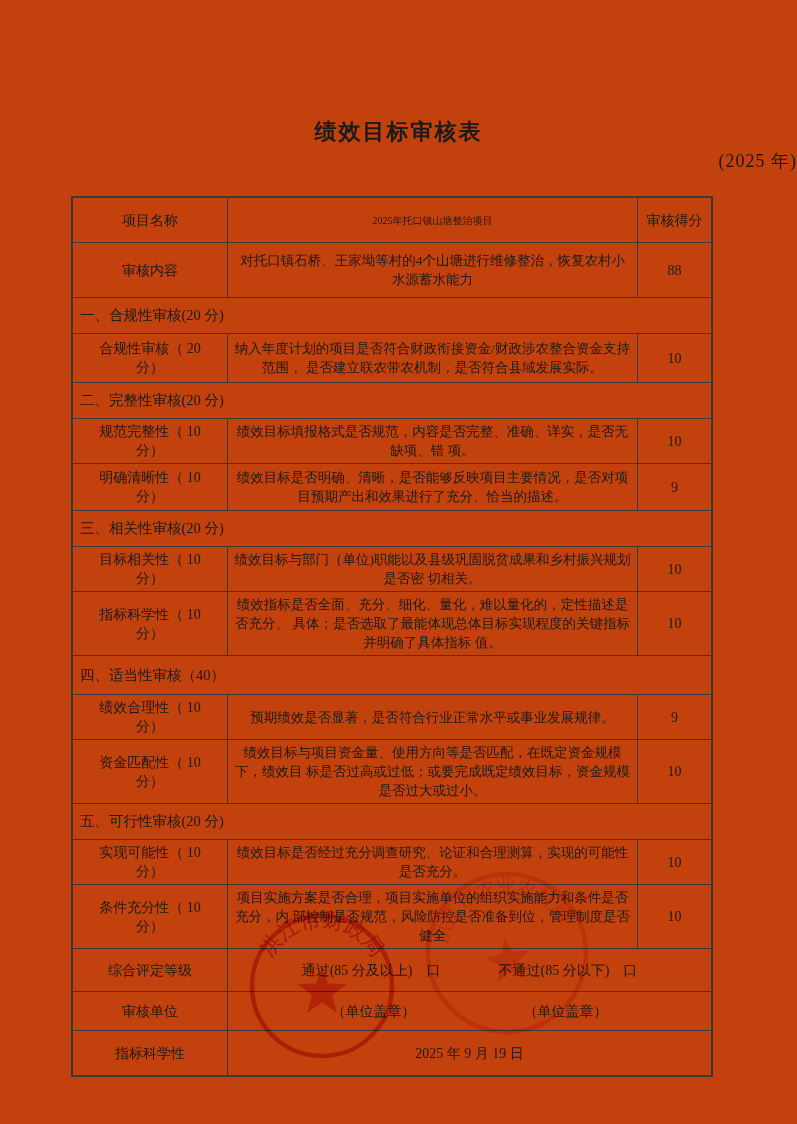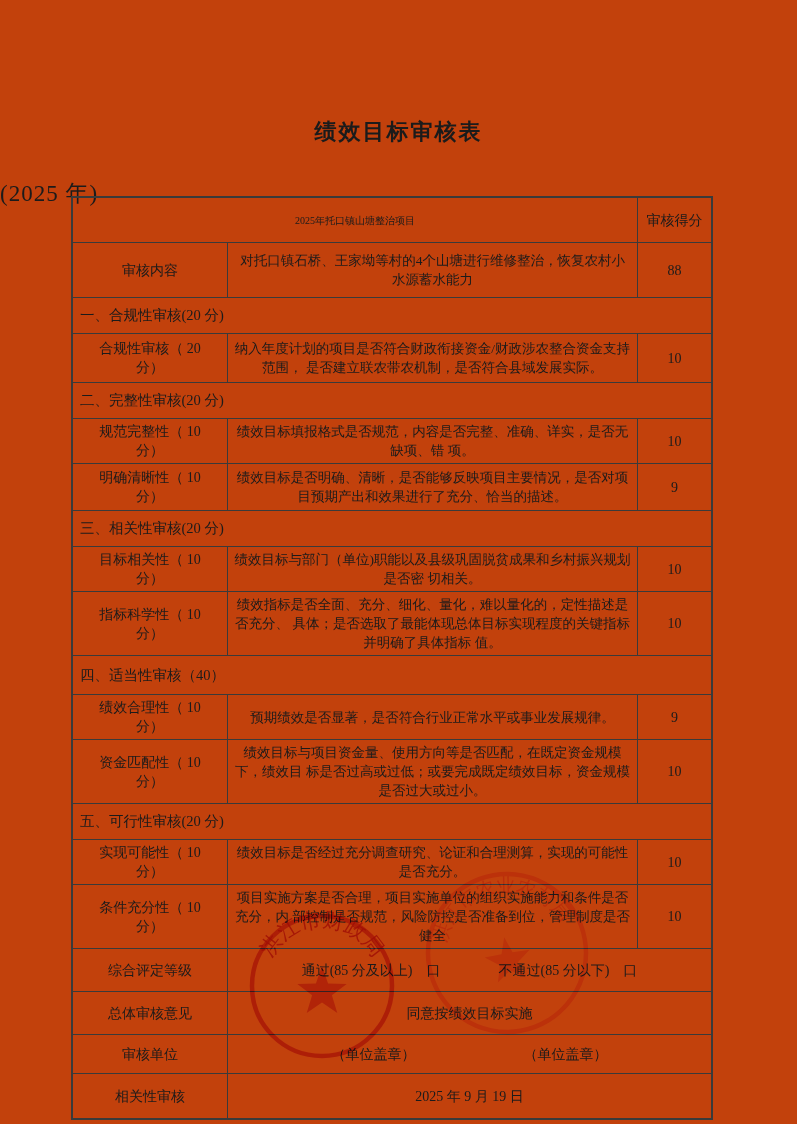--- a/index.html
+++ b/index.html
@@ -7,22 +7,22 @@
     position:relative;width:797px;height:1124px;margin:0 auto;
     background:#c2410c;overflow:hidden;
     font-family:"Liberation Serif","DejaVu Serif",serif;
     color:#1b1b1b;
   }
   .doc-title{
     position:absolute;top:117px;left:0;width:100%;
     text-align:center;font-size:22px;font-weight:bold;letter-spacing:2px;
   }
   .doc-subtitle{
-    position:absolute;top:178px;left:0;width:100%;
-    text-align:left;font-size:23px;letter-spacing:1px;
+    position:absolute;top:149px;left:0;width:100%;
+    text-align:right;font-size:18px;letter-spacing:1px;
   }
   .review-table{
     position:absolute;left:71px;top:196px;width:642px;
     border:2px solid #3a3a3a;box-sizing:border-box;
   }
   .trow{display:flex;align-items:stretch;}
   .trow + .trow{border-top:1.5px solid #3a3a3a;}
   .cell{
     display:flex;align-items:center;justify-content:center;
     box-sizing:border-box;padding:3px 6px;
@@ -47,20 +47,21 @@
 <body>
 
 <div class="page">
 
   <div class="doc-title">绩效目标审核表</div>
   <div class="doc-subtitle">(2025 年)</div>
 
   <div class="review-table">
 
     <div class="trow">
+      <div class="cell c-label h44">项目名称</div>
       <div class="cell c-desc h44" style="font-size:10px;">2025年托口镇山塘整治项目</div>
       <div class="cell c-score h44">审核得分</div>
     </div>
 
     <div class="trow">
       <div class="cell c-label h54">审核内容</div>
       <div class="cell c-desc h54">对托口镇石桥、王家坳等村的4个山塘进行维修整治，恢复农村小水源蓄水能力</div>
       <div class="cell c-score h54">88</div>
     </div>
 
@@ -130,35 +131,31 @@
     </div>
 
     <div class="trow">
       <div class="cell c-label h42">综合评定等级</div>
       <div class="cell c-wide h42 rating-cell">
         <span>通过(85 分及以上)　口</span>
         <span>不通过(85 分以下)　口</span>
       </div>
     </div>
 
-    <div class="trow">
-      <div class="cell c-label h42">总体审核意见</div>
-      <div class="cell c-wide h42">同意按绩效目标实施</div>
-    </div>
 
     <div class="trow">
       <div class="cell c-label h38">审核单位</div>
       <div class="cell c-wide h38 seal-cell">
         <span>（单位盖章）</span>
         <span>（单位盖章）</span>
       </div>
     </div>
 
     <div class="trow">
-      <div class="cell c-label h44">相关性审核</div>
+      <div class="cell c-label h44">指标科学性</div>
       <div class="cell c-wide h44">2025 年 9 月 19 日</div>
     </div>
 
   </div>
 
   <svg class="stamp stamp-left" width="152" height="152" viewBox="0 0 152 152">
     <circle cx="76" cy="76" r="70" fill="none" stroke="rgba(217,64,90,0.72)" stroke-width="4.5"></circle>
     <path id="sealArcL" d="M 22.8 94.5 A 57 57 0 1 1 129.2 94.5" fill="none"></path>
     <text font-family="'Liberation Serif',serif" font-size="21" fill="rgba(210,50,80,0.82)" text-anchor="middle">
       <textPath href="#sealArcL" startOffset="50%">洪江市财政局</textPath>

